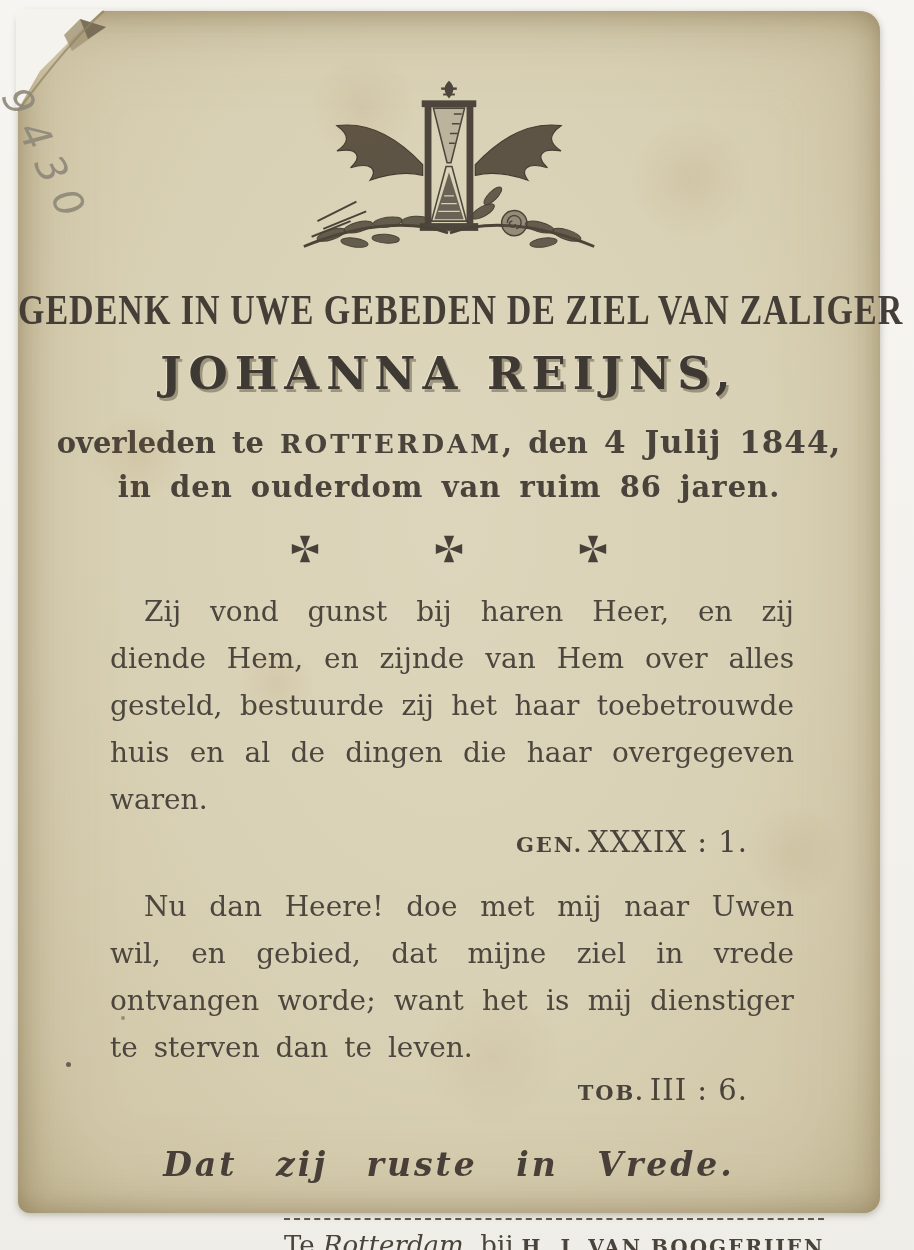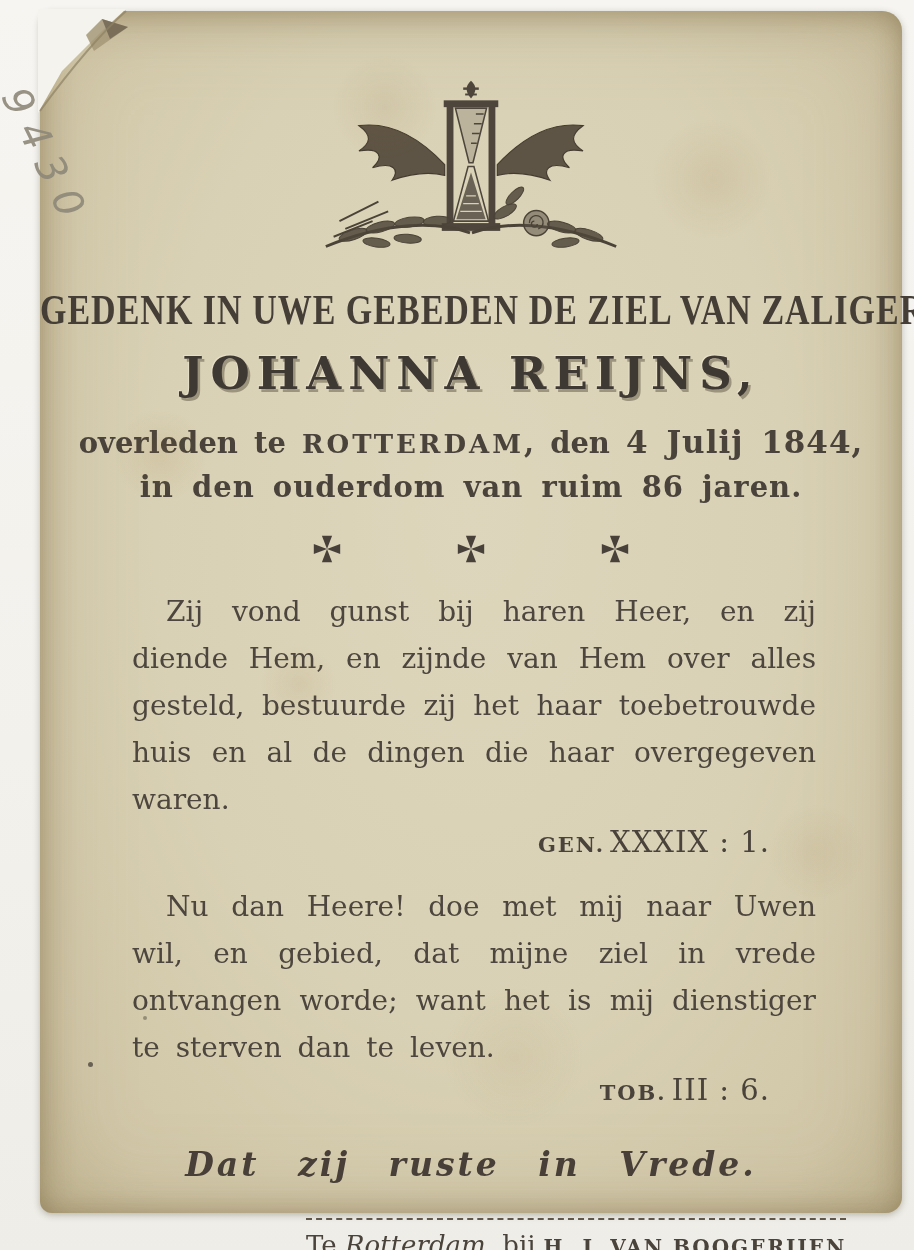--- a/index.html
+++ b/index.html
@@ -1,20 +1,20 @@
 <!DOCTYPE html>
 <html><head>
 <meta charset="utf-8">
 <style>
   html,body{margin:0;padding:0;}
   body{width:914px;height:1250px;background:#f4f3ee;font-family:"DejaVu Serif",serif;overflow:hidden;}
   .scan{position:relative;width:914px;height:1250px;
         background:linear-gradient(180deg,#f6f5f1 0%,#f2f1ec 60%,#eeede7 100%);}
   
-  .card{position:absolute;left:40px;top:11px;width:862px;height:1202px;
+  .card{position:absolute;left:18px;top:11px;width:862px;height:1202px;
         background:radial-gradient(ellipse at 50% 42%,#ded6bc 0%,#d9d1b5 52%,#d1c7a8 85%,#c5ba98 100%);
         border-radius:12px 20px 16px 12px;
         box-shadow:0 2px 7px rgba(60,50,30,.30),
                    inset 0 0 95px rgba(148,128,88,.28),
                    inset 0 16px 42px -18px rgba(120,100,60,.50),
                    inset 14px 0 34px -16px rgba(130,110,70,.38),
                    inset -12px 0 30px -16px rgba(130,110,70,.30),
                    inset 0 -14px 34px -16px rgba(120,100,60,.35);}
   .foxing{position:absolute;inset:0;border-radius:inherit;pointer-events:none;
         background:

